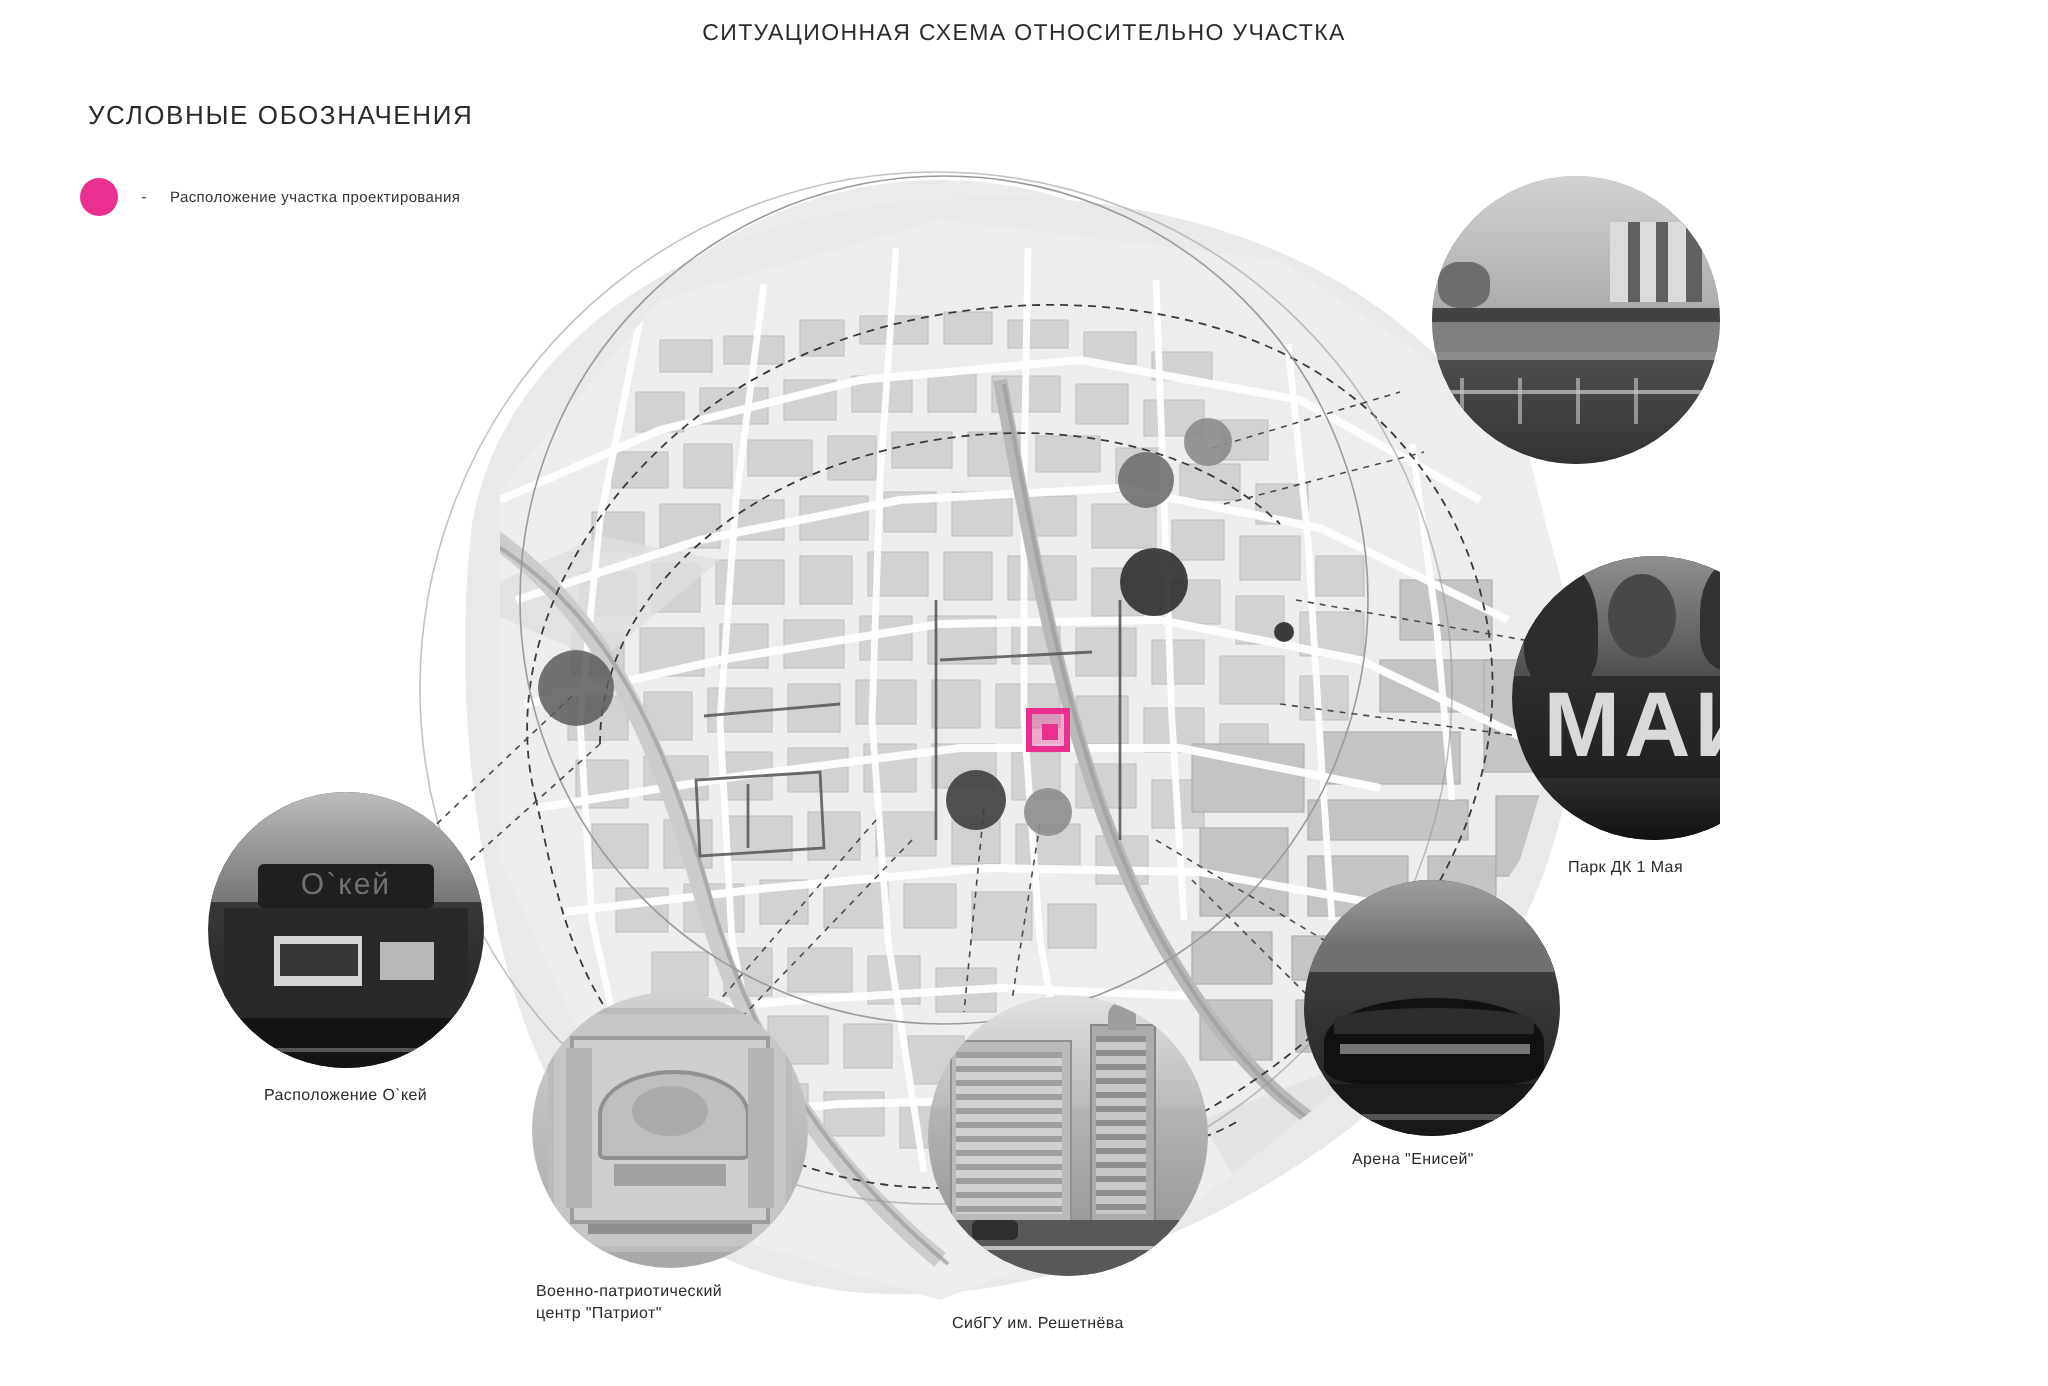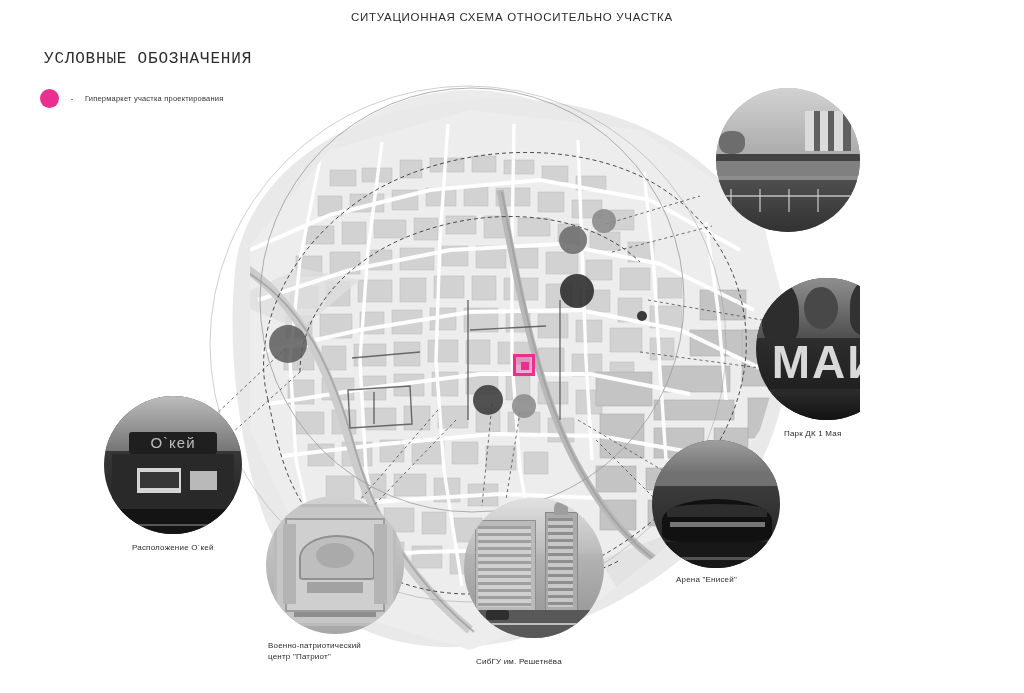--- a/index.html
+++ b/index.html
@@ -29,24 +29,23 @@
     letter-spacing: 0.7px;
     color: #2b2b2b;
     font-weight: normal;
   }
 
   
   .legend-title {
     position: absolute;
     left: 44px;
     top: 50px;
-    font-size: 16px;
+    font-size: 13px;
     letter-spacing: 0.8px;
     color: #2b2b2b;
-    font-family: Liberation Mono, monospace;
   }
   .legend-row {
     position: absolute;
     left: 40px;
     top: 89px;
     display: flex;
     align-items: center;
   }
   .legend-dot {
     width: 19px;
@@ -112,21 +111,21 @@
 <body>
 
 <div id="page">
 
   <div class="title">СИТУАЦИОННАЯ СХЕМА ОТНОСИТЕЛЬНО УЧАСТКА</div>
 
   <div class="legend-title">УСЛОВНЫЕ ОБОЗНАЧЕНИЯ</div>
   <div class="legend-row">
     <span class="legend-dot"></span>
     <span class="legend-dash">-</span>
-    <span class="legend-label">Гипермаркет участка проектирования</span>
+    <span class="legend-label">Расположение участка проектирования</span>
   </div>
 
   <div class="map-wrap">
     <svg class="map" width="1024" height="693" viewBox="0 0 1024 693" xmlns="http://www.w3.org/2000/svg">
 
       <defs>
         <clipPath id="cityClip">
           <path d="M250 245 L330 150 L470 110 L640 130 L760 210 L790 330 L760 430
                    L700 520 L600 600 L470 650 L370 620 L300 540 L250 430 Z"></path>
         </clipPath>
@@ -458,21 +457,21 @@
     <div style="position:absolute;left:20%;bottom:12%;width:60%;height:4%;background:#8b8e90;"></div>
   </div>
   <div class="caption" style="left:268px; top:640px; width:170px;">Военно-патриотический
 центр "Патриот"</div>
 
   <div class="bubble" style="left:104px; top:396px; width:138px; height:138px;">
     <div style="position:absolute;inset:0;background:linear-gradient(#46494b,#1a1d1f);"></div>
     <div style="position:absolute;left:0;right:0;top:0;height:40%;background:linear-gradient(#b9bdbf,#72767a);"></div>
 
     <div style="position:absolute;left:18%;top:26%;width:64%;height:16%;background:#1c1f21;border-radius:3px;
-                display:flex;align-items:center;justify-content:center;color:#f9a8d4;font-size:15px;
+                display:flex;align-items:center;justify-content:center;color:#ec4899;font-size:15px;
                 font-family:'Liberation Sans',sans-serif;letter-spacing:1px;">О`кей</div>
 
     <div style="position:absolute;left:6%;top:42%;right:6%;height:40%;background:#26292b;"></div>
     <div style="position:absolute;left:24%;top:52%;width:32%;height:18%;background:#d3d6d7;"></div>
     <div style="position:absolute;left:26%;top:55%;width:28%;height:12%;background:#33383a;"></div>
     <div style="position:absolute;left:62%;top:54%;width:20%;height:14%;background:#b6babc;"></div>
 
     <div style="position:absolute;left:0;right:0;bottom:0;height:18%;background:#121416;"></div>
     <div style="position:absolute;left:8%;bottom:6%;width:84%;height:2px;background:#7f8385;opacity:.6;"></div>
   </div>

